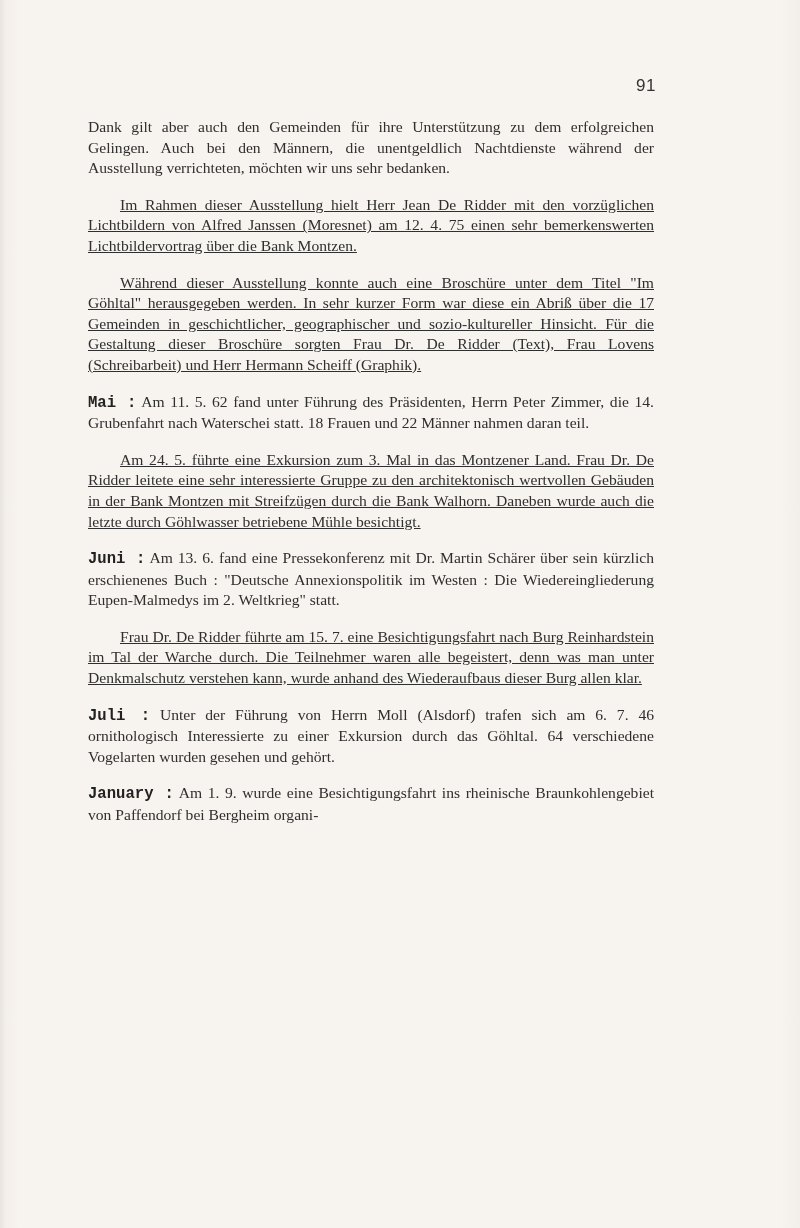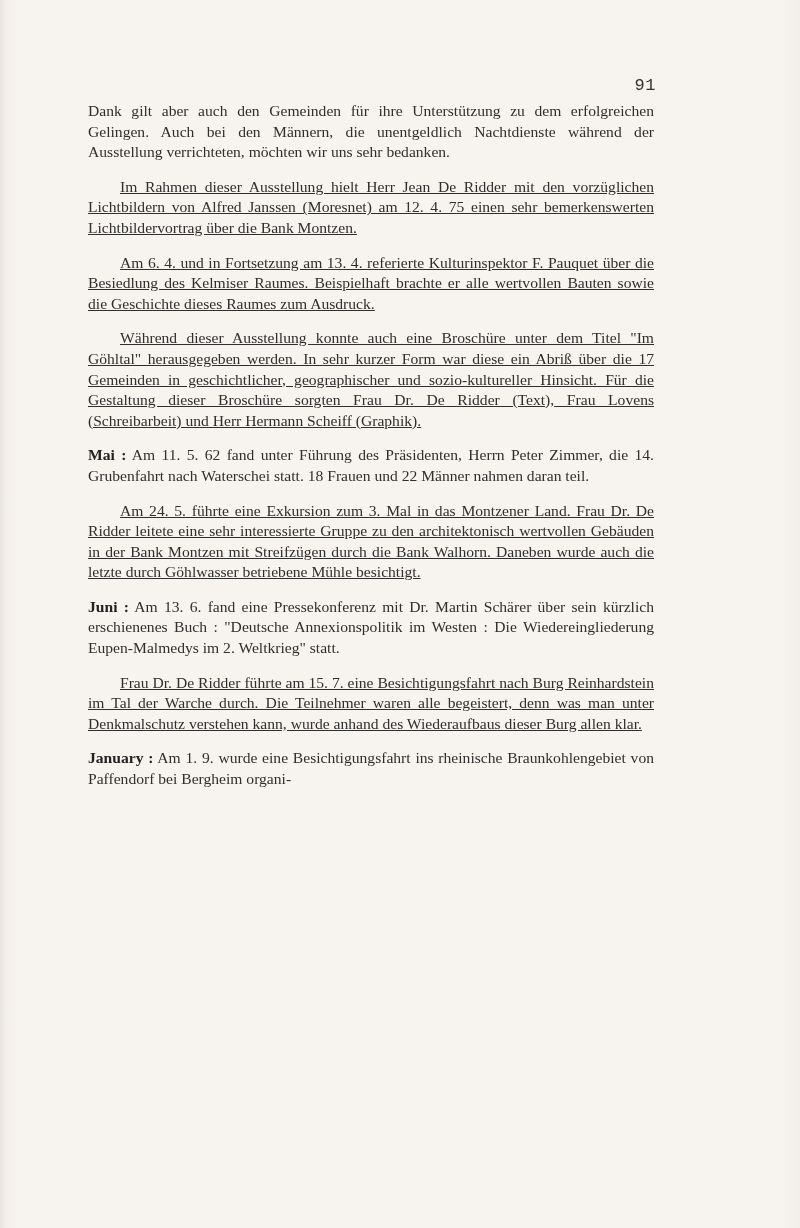--- a/index.html
+++ b/index.html
@@ -19,77 +19,78 @@
       width: 800px;
       height: 1228px;
       background: linear-gradient(to right, #e9e4de 0px, #f3efea 6px, #f7f3ee 20px, #f7f3ee 780px, #f2eee9 800px);
     }
     .page-number {
       position: absolute;
       top: 76px;
       left: 620px;
       width: 36px;
       text-align: right;
-      font-family: Liberation Mono, monospace;
+      font-family: Liberation Sans, sans-serif;
       font-size: 17px;
       color: #333;
       letter-spacing: 0.5px;
     }
     .content {
       position: absolute;
       left: 88px;
       top: 101px;
       width: 566px;
       font-family: "Liberation Serif", "DejaVu Serif", serif;
       font-size: 15.6px;
       line-height: 20.6px;
       color: #2f2f2f;
       text-align: justify;
       hyphens: manual;
     }
     .para {
-      margin: 0 0 14px 0;
+      margin: 16px 0 14px 0;
     }
     .para.indent {
       text-indent: 32px;
       text-decoration: underline;
     }
     .month {
       font-weight: bold;
       color: #222;
+      font-family: Liberation Mono, monospace;
     }
   </style>
 </head>
 <body>
 
 <div class="page">
   <div class="page-number">91</div>
 
   <div class="content">
     <p class="para">
       <span>Dank gilt aber auch den Gemeinden für ihre Unterstützung zu dem erfolgreichen Gelingen. Auch bei den Männern, die unentgeldlich Nachtdienste während der Ausstellung verrichteten, möchten wir uns sehr bedanken.</span>
     </p>
     <p class="para indent">
       <span>Im Rahmen dieser Ausstellung hielt Herr Jean De Ridder mit den vorzüglichen Lichtbildern von Alfred Janssen (Moresnet) am 12. 4. 75 einen sehr bemerkenswerten Lichtbildervortrag über die Bank Montzen.</span>
-    </p>
-    <p class="para indent">
-      <span>Am 6. 4. und in Fortsetzung am 13. 4. referierte Kulturinspektor F. Pauquet über die Besiedlung des Kelmiser Raumes. Beispielhaft brachte er alle wertvollen Bauten sowie die Geschichte dieses Raumes zum Ausdruck.</span>
     </p>
     <p class="para indent">
       <span>Während dieser Ausstellung konnte auch eine Broschüre unter dem Titel "Im Göhltal" herausgegeben werden. In sehr kurzer Form war diese ein Abriß über die 17 Gemeinden in geschichtlicher, geographischer und sozio-kultureller Hinsicht. Für die Gestaltung dieser Broschüre sorgten Frau Dr. De Ridder (Text), Frau Lovens (Schreibarbeit) und Herr Hermann Scheiff (Graphik).</span>
     </p>
     <p class="para">
       <span class="month">Mai :</span><span> Am 11. 5. 62 fand unter Führung des Präsidenten, Herrn Peter Zimmer, die 14. Grubenfahrt nach Waterschei statt. 18 Frauen und 22 Männer nahmen daran teil.</span>
     </p>
     <p class="para indent">
       <span>Am 24. 5. führte eine Exkursion zum 3. Mal in das Montzener Land. Frau Dr. De Ridder leitete eine sehr interessierte Gruppe zu den architektonisch wertvollen Gebäuden in der Bank Montzen mit Streifzügen durch die Bank Walhorn. Daneben wurde auch die letzte durch Göhlwasser betriebene Mühle besichtigt.</span>
     </p>
     <p class="para">
       <span class="month">Juni :</span><span> Am 13. 6. fand eine Pressekonferenz mit Dr. Martin Schärer über sein kürzlich erschienenes Buch : "Deutsche Annexionspolitik im Westen : Die Wiedereingliederung Eupen-Malmedys im 2. Weltkrieg" statt.</span>
     </p>
     <p class="para indent">
       <span>Frau Dr. De Ridder führte am 15. 7. eine Besichtigungsfahrt nach Burg Reinhardstein im Tal der Warche durch. Die Teilnehmer waren alle begeistert, denn was man unter Denkmalschutz verstehen kann, wurde anhand des Wiederaufbaus dieser Burg allen klar.</span>
     </p>
     <p class="para">
+      <span class="month">Juli :</span><span> Unter der Führung von Herrn Moll (Alsdorf) trafen sich am 6. 7. 46 ornithologisch Interessierte zu einer Exkursion durch das Göhltal. 64 verschiedene Vogelarten wurden gesehen und gehört.</span>
+    </p>
+    <p class="para">
       <span class="month">January :</span><span> Am 1. 9. wurde eine Besichtigungsfahrt ins rheinische Braunkohlengebiet von Paffendorf bei Bergheim organi-</span>
     </p>
   </div>
 </div>
 
 </body></html>

